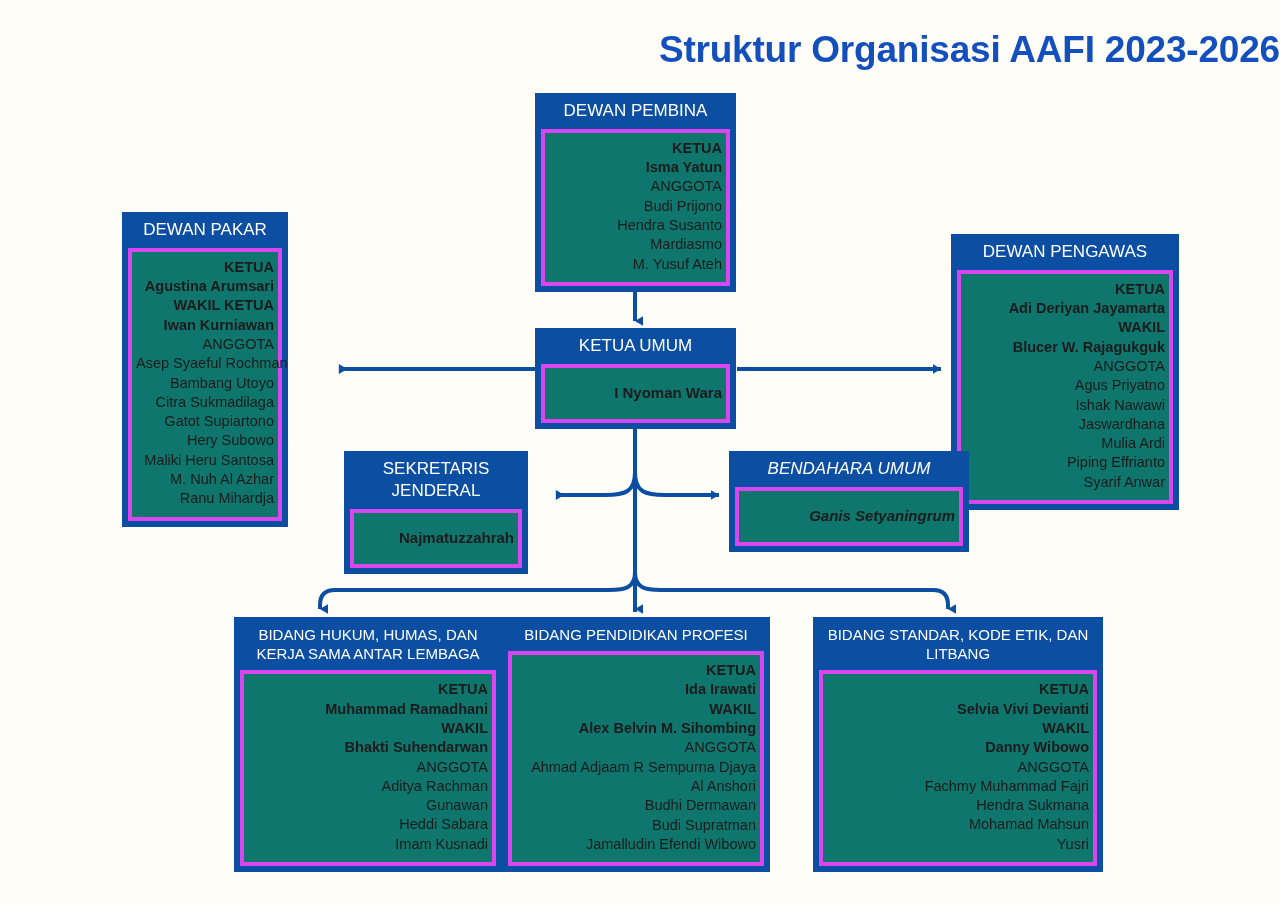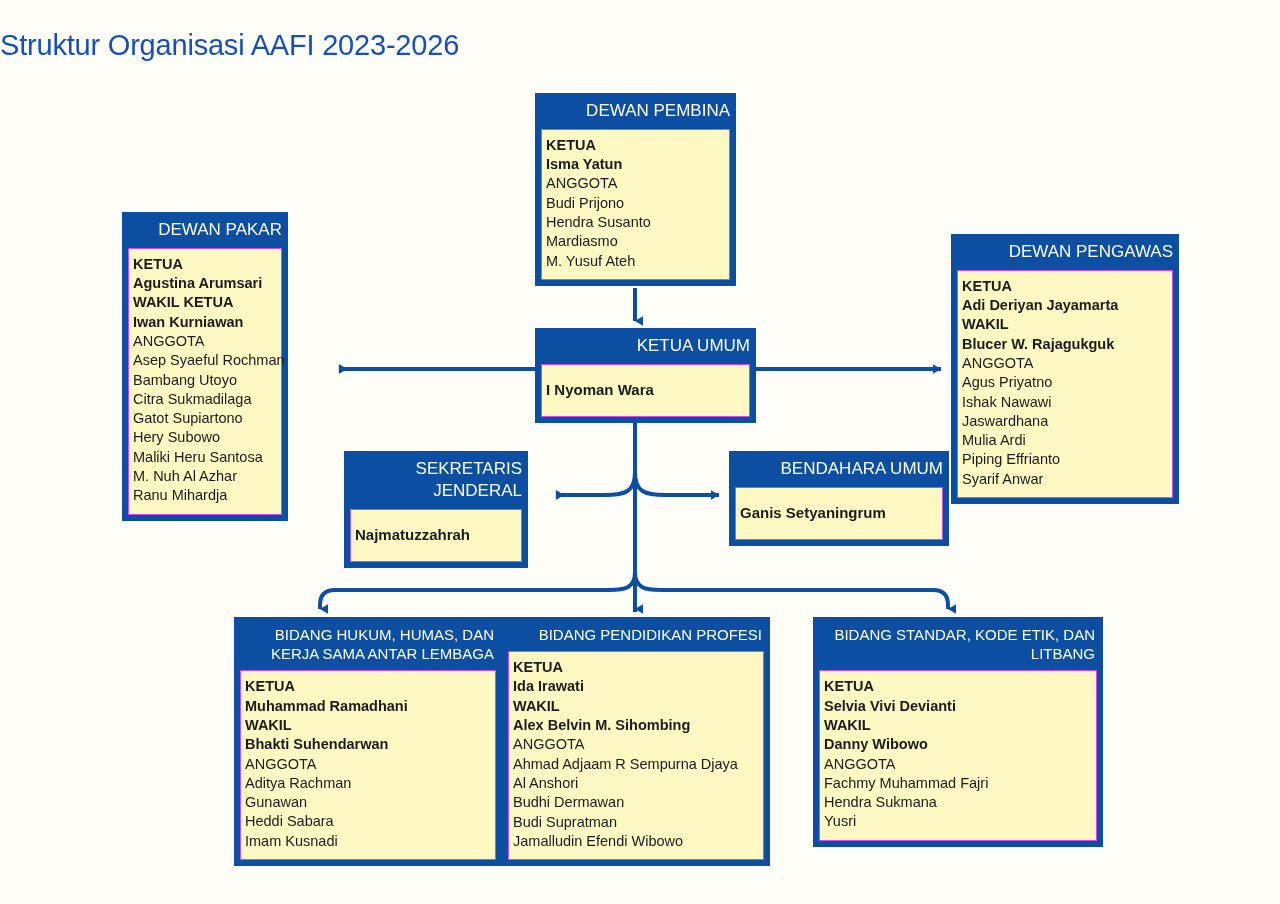--- a/index.html
+++ b/index.html
@@ -20,23 +20,23 @@
     width: 1280px;
     height: 904px;
   }
 
   
   .chart-title {
     position: absolute;
     left: 0;
     top: 29px;
     width: 1280px;
-    text-align: left;
-    font-size: 29px;
-    font-weight: normal;
+    text-align: right;
+    font-size: 37px;
+    font-weight: bold;
     color: #1450bd;
     letter-spacing: -0.2px;
   }
 
   
   #connectors {
     position: absolute;
     left: 0;
     top: 0;
     width: 1280px;
@@ -46,37 +46,37 @@
 
   
   .node {
     position: absolute;
     background: #0b4ea2;
     box-sizing: border-box;
     padding: 0;
   }
   .node-header {
     color: #ffffff;
-    text-align: right;
+    text-align: center;
     font-size: 17px;
     font-weight: normal;
     line-height: 1.28;
     padding: 7px 6px 7px 6px;
     box-sizing: border-box;
   }
   .node-header.small {
     font-size: 15px;
     padding: 8px 8px 7px 8px;
   }
   .node-body {
-    background: #fef9c3;
+    background: #0f766e;
     margin: 0 6px 6px 6px;
-    border: 1px solid #d946ef;
+    border: 4px solid #d946ef;
     box-sizing: border-box;
-    text-align: left;
+    text-align: right;
     padding: 6px 4px 8px 4px;
   }
   .node-body .line {
     font-size: 14.5px;
     line-height: 19.3px;
     color: #1b1b1b;
     white-space: nowrap;
   }
   .node-body .line.bold {
     font-weight: bold;
@@ -84,23 +84,23 @@
   .node-body.single .line {
     font-size: 15px;
     font-weight: bold;
     padding: 9px 0 9px 0;
   }
 
   
   #node-dewan-pembina   { left: 535px; top: 93px;  width: 201px; }
   #node-dewan-pakar     { left: 122px; top: 212px; width: 166px; }
   #node-dewan-pengawas  { left: 951px; top: 234px; width: 228px; }
-  #node-ketua-umum      { left: 535px; top: 328px; width: 221px; }
+  #node-ketua-umum      { left: 535px; top: 328px; width: 201px; }
   #node-sekjen          { left: 344px; top: 451px; width: 184px; }
-  #node-bendahara       { left: 729px; top: 451px; width: 220px; }
+  #node-bendahara       { left: 729px; top: 451px; width: 240px; font-style: italic; }
   #node-bidang-hukum    { left: 190px; top: 617px; width: 268px; margin-left: 44px; }
   #node-bidang-profesi  { left: 502px; top: 617px; width: 268px; }
   #node-bidang-standar  { left: 813px; top: 617px; width: 290px; }
 </style>
 </head>
 <body>
 
 <div id="chart-root">
 
   <div class="chart-title">Struktur Organisasi AAFI 2023-2026</div>
@@ -242,17 +242,18 @@
   <div class="node" id="node-bidang-standar">
     <div class="node-header small">BIDANG STANDAR, KODE ETIK, DAN LITBANG</div>
     <div class="node-body">
         <div class="line bold">KETUA</div>
         <div class="line bold">Selvia Vivi Devianti</div>
         <div class="line bold">WAKIL</div>
         <div class="line bold">Danny Wibowo</div>
         <div class="line">ANGGOTA</div>
         <div class="line">Fachmy Muhammad Fajri</div>
         <div class="line">Hendra Sukmana</div>
+        <div class="line">Mohamad Mahsun</div>
         <div class="line">Yusri</div>
       </div>
   </div>
 
 </div>
 
 </body></html>

